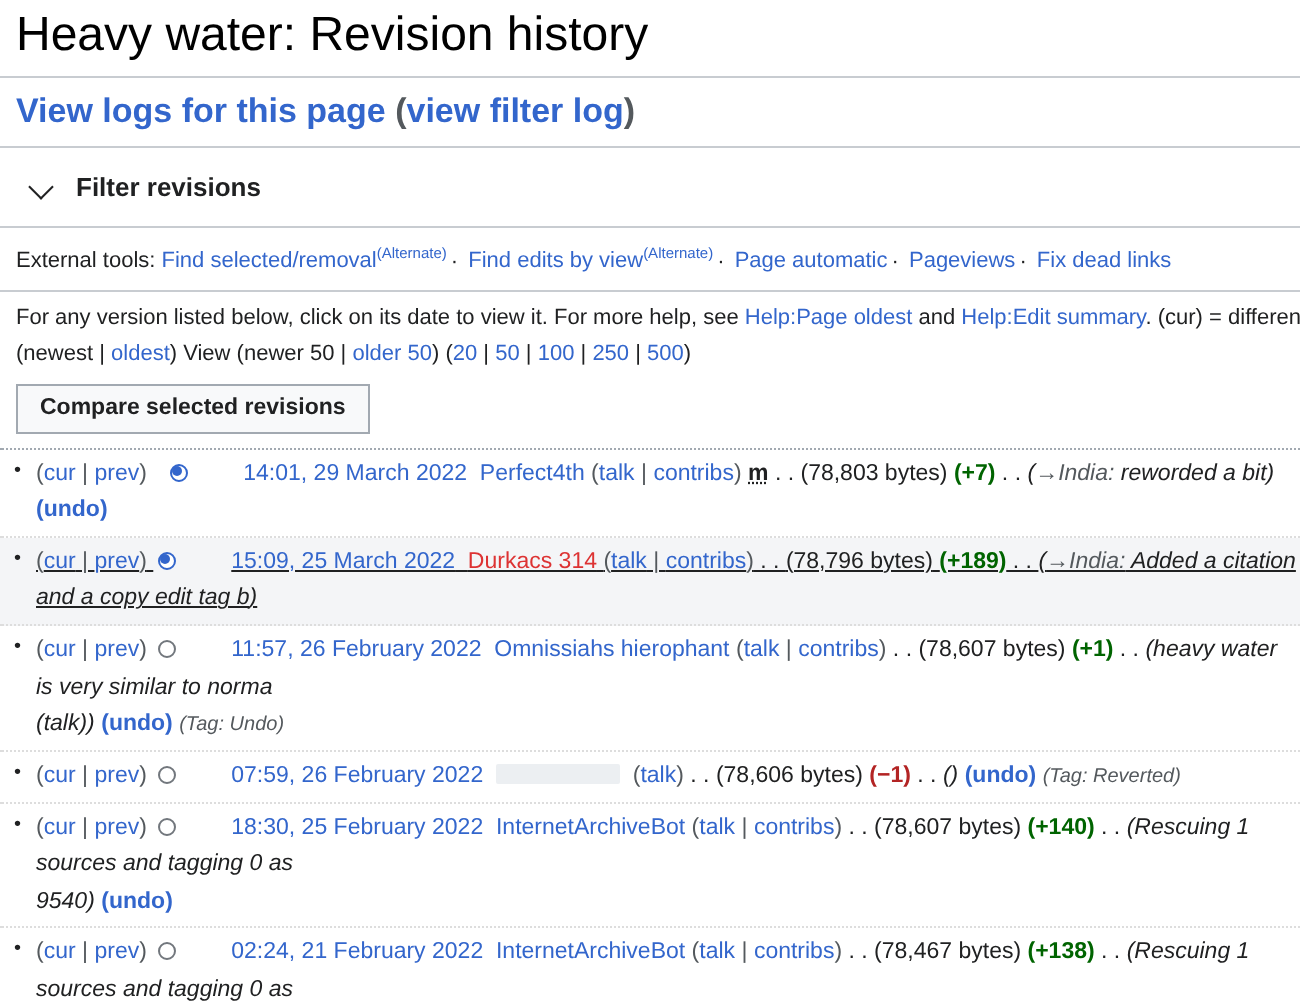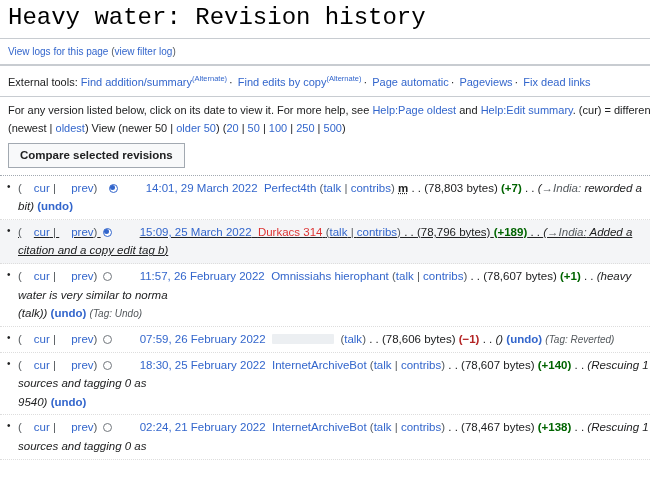--- a/index.html
+++ b/index.html
@@ -10,32 +10,32 @@
     font-size:11.5px;
     color:#202122;
     -webkit-font-smoothing:antialiased;
   }
   a,.lnk{color:#3366cc;text-decoration:none;cursor:pointer;}
   .redlink{color:#d33;}
   .page{width:650px;box-sizing:border-box;}
 
   
   #page-title{
-    font-family:Liberation Mono, monospace;
+    font-family:Liberation Sans, sans-serif;
     font-size:24px;
     font-weight:400;
     color:#000;
     padding:4px 8px 6px 8px;
     margin:0;
     line-height:1.18;
   }
   .rule{border-bottom:1px solid #c8ccd1;height:0;}
 
   
-  .logbar{padding:7px 8px 7px 8px;font-size:10px;}
+  .logbar{padding:7px 8px 7px 8px;font-size:17px;font-weight:bold;}
   .logbar .paren{color:#54595d;}
 
   
   .filterbox{
     padding:12px 8px 12px 16px;
     display:flex;align-items:center;gap:10px;
   }
   .chev{display:inline-block;width:12px;height:12px;position:relative;}
   .chev:before{
     content:"";position:absolute;left:0;top:1px;
@@ -77,21 +77,21 @@
     line-height:1.62;
     white-space:normal;
     border-bottom:1px dotted #ddd;
   }
   ul.hist > li:before{
     content:"\2022";
     position:absolute;left:7px;top:3px;color:#202122;font-size:10px;
   }
   li.sel-row{background:#f4f5f7;text-decoration:underline;}
   .curprev{color:#54595d;}
-  .curprev .pv{color:#3366cc;margin-left:12px;}
+  .curprev .pv{color:#3366cc;}
   .rad{
     display:inline-block;width:9px;height:9px;border-radius:50%;
     border:1.4px solid #72777d;background:#fff;
     vertical-align:-1px;margin:0 2px;box-sizing:border-box;cursor:pointer;
   }
   .rad.on{border-color:#36c;background:#fff;position:relative;}
   .rad.on:after{
     content:"";position:absolute;left:1.5px;top:1.5px;width:3px;height:3px;
     border-radius:50%;background:#36c;box-shadow:0 0 0 1px #36c;
   }
@@ -122,26 +122,30 @@
 
   <h1 id="page-title">Heavy water: Revision history</h1>
   <div class="rule"></div>
 
   <div class="logbar">
     <span class="lnk">View logs for this page</span>
     <span class="paren">(</span><span class="lnk">view filter log</span><span class="paren">)</span>
   </div>
   <div class="rule"></div>
 
+  <div class="filterbox">
+    <span class="chev"></span>
+    <span class="filter-label">Filter revisions</span>
+  </div>
   <div class="rule"></div>
 
   <div class="exttools">
     <span>External tools:</span>
-    <span class="lnk">Find addition/summary</span><span class="sup">(Alternate)</span><span class="dot">·</span>
-    <span class="lnk">Find edits by copy</span><span class="sup">(Alternate)</span><span class="dot">·</span>
+    <span class="lnk">Find selected/removal</span><span class="sup">(Alternate)</span><span class="dot">·</span>
+    <span class="lnk">Find edits by view</span><span class="sup">(Alternate)</span><span class="dot">·</span>
     <span class="lnk">Page automatic</span><span class="dot">·</span>
     <span class="lnk">Pageviews</span><span class="dot">·</span>
     <span class="lnk">Fix dead links</span>
   </div>
   <div class="rule"></div>
 
   <div class="helpblock">
     <div class="line"><span>For any version listed below, click on its date to view it. For more help, see </span><span class="lnk">Help:Page oldest</span><span> and </span><span class="lnk">Help:Edit summary</span><span>. (cur) = difference from current v</span></div>
   </div>
 

